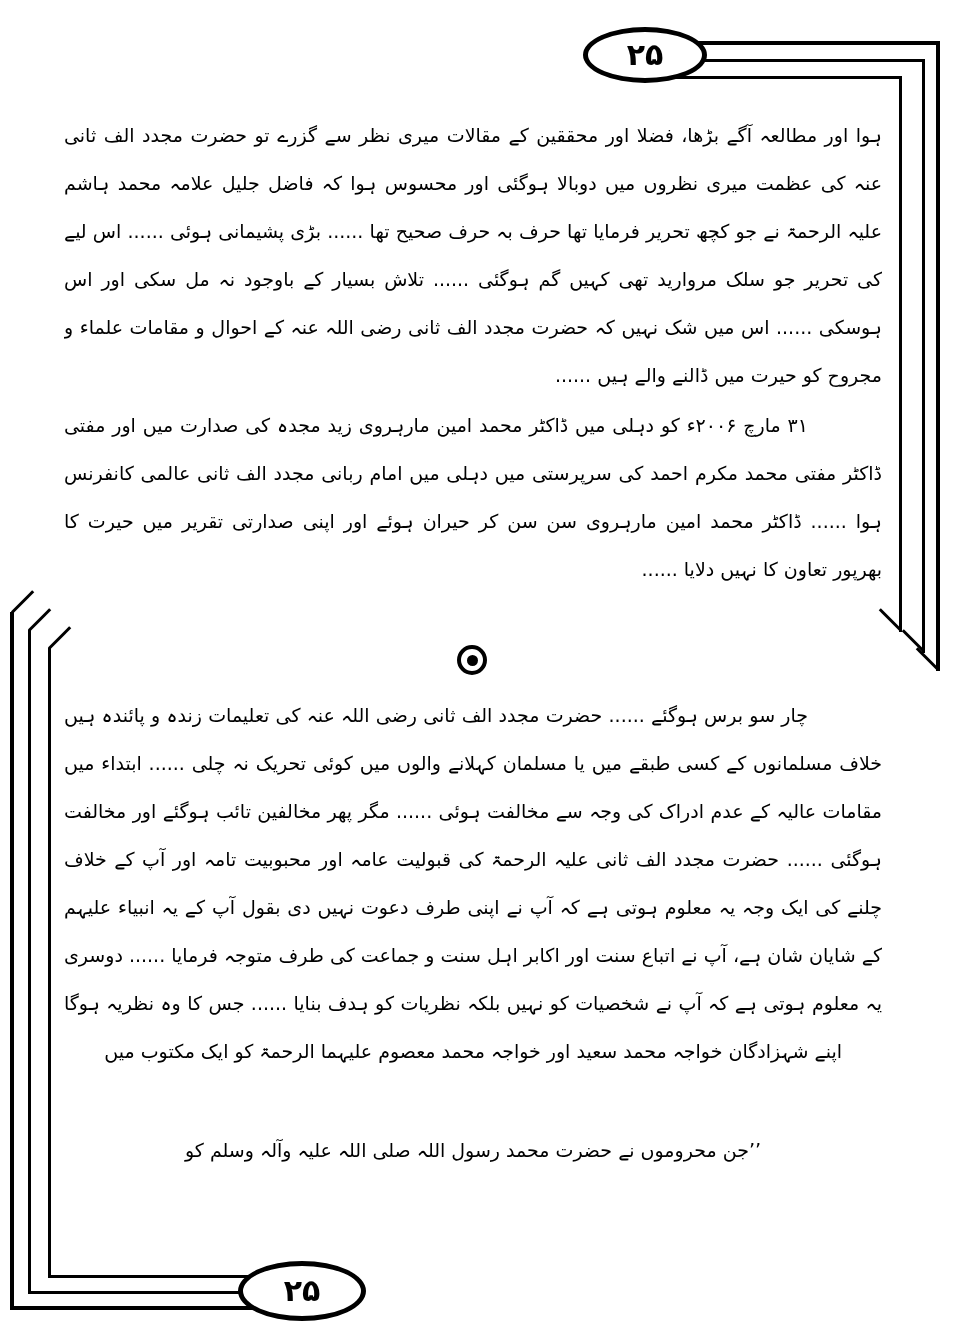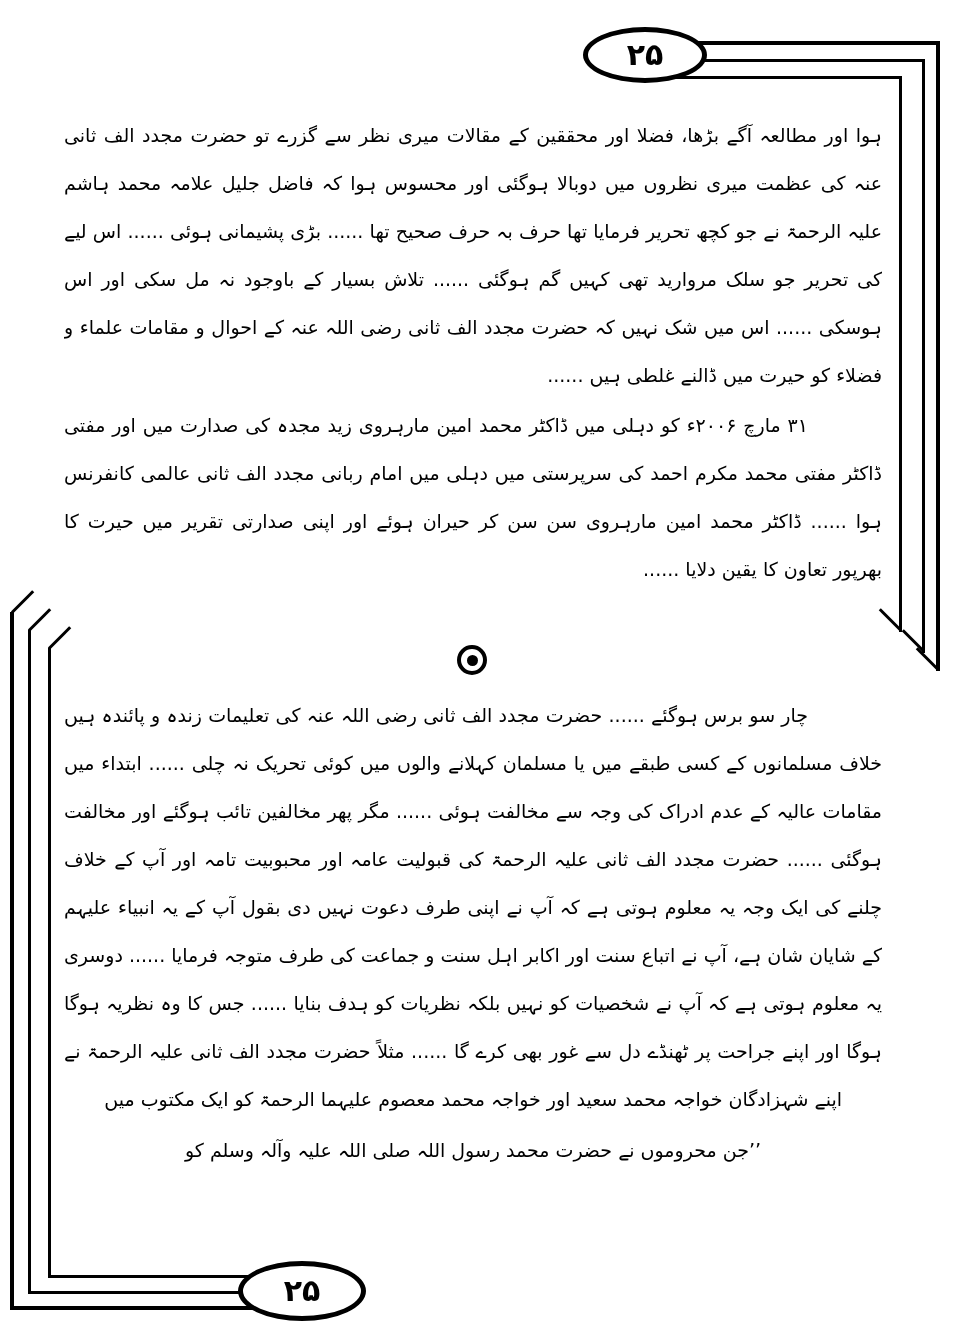--- a/index.html
+++ b/index.html
@@ -105,43 +105,42 @@
   <div class="badge badge-bottom">
     <span>۲۵</span>
   </div>
 
   <div class="text-block sec1">
     <div class="ln">ہوا اور مطالعہ آگے بڑھا، فضلا اور محققین کے مقالات میری نظر سے گزرے تو حضرت مجدد الف ثانی رضی اللہ</div>
     <div class="ln">عنہ کی عظمت میری نظروں میں دوبالا ہوگئی اور محسوس ہوا کہ فاضل جلیل علامہ محمد ہاشم جان مجددی سرہندی</div>
     <div class="ln">علیہ الرحمۃ نے جو کچھ تحریر فرمایا تھا حرف بہ حرف صحیح تھا ...... بڑی پشیمانی ہوئی ...... اس لیے بھی فاضل ممدوح</div>
     <div class="ln">کی تحریر جو سلک مروارید تھی کہیں گم ہوگئی ...... تلاش بسیار کے باوجود نہ مل سکی اور اس غلطی کی تلافی نہ</div>
     <div class="ln">ہوسکی ...... اس میں شک نہیں کہ حضرت مجدد الف ثانی رضی اللہ عنہ کے احوال و مقامات علماء و مشائخ اور</div>
-    <div class="ln partial">فضلاء کو حیرت میں ڈالنے غلطی ہیں ......</div>
+    <div class="ln partial">مجروح کو حیرت میں ڈالنے والے ہیں ......</div>
   </div>
 
   <div class="text-block sec2">
     <div class="ln indent">۳۱ مارچ ۲۰۰۶ء کو دہلی میں ڈاکٹر محمد امین مارہروی زید مجدہ کی صدارت میں اور مفتی اعظم علامہ</div>
     <div class="ln">ڈاکٹر مفتی محمد مکرم احمد کی سرپرستی میں دہلی میں امام ربانی مجدد الف ثانی عالمی کانفرنس منعقد ہوئی ......</div>
     <div class="ln">ہوا ...... ڈاکٹر محمد امین مارہروی سن سن کر حیران ہوئے اور اپنی صدارتی تقریر میں حیرت کا اظہار بھی فرمایا اور</div>
-    <div class="ln partial">بھرپور تعاون کا یقین دلایا ......</div>
+    <div class="ln partial">بھرپور تعاون کا نہیں دلایا ......</div>
   </div>
 
   <div class="divider">
     <div class="dot"></div>
   </div>
 
   <div class="text-block sec3">
     <div class="ln indent">چار سو برس ہوگئے ...... حضرت مجدد الف ثانی رضی اللہ عنہ کی تعلیمات زندہ و پائندہ ہیں ...... ان کے</div>
     <div class="ln">خلاف مسلمانوں کے کسی طبقے میں یا مسلمان کہلانے والوں میں کوئی تحریک نہ چلی ...... ابتداء میں ان کے</div>
     <div class="ln">مقامات عالیہ کے عدم ادراک کی وجہ سے مخالفت ہوئی ...... مگر پھر مخالفین تائب ہوگئے اور مخالفت ختم</div>
     <div class="ln">ہوگئی ...... حضرت مجدد الف ثانی علیہ الرحمۃ کی قبولیت عامہ اور محبوبیت تامہ اور آپ کے خلاف کوئی تحریک نہ</div>
     <div class="ln">چلنے کی ایک وجہ یہ معلوم ہوتی ہے کہ آپ نے اپنی طرف دعوت نہیں دی بقول آپ کے یہ انبیاء علیہم السلام</div>
     <div class="ln">کے شایان شان ہے، آپ نے اتباع سنت اور اکابر اہل سنت و جماعت کی طرف متوجہ فرمایا ...... دوسری وجہ</div>
     <div class="ln">یہ معلوم ہوتی ہے کہ آپ نے شخصیات کو نہیں بلکہ نظریات کو ہدف بنایا ...... جس کا وہ نظریہ ہوگا یقیناً مجروح</div>
-    <div class="ln">ہوگا اور اپنے جراحت پر ٹھنڈے دل سے غور بھی کرے گا ...... مثلاً حضرت مجدد الف ثانی علیہ الرحمۃ نے</div>
     <div class="ln partial-inset">اپنے شہزادگان خواجہ محمد سعید اور خواجہ محمد معصوم علیہما الرحمۃ کو ایک مکتوب میں تحریر فرمایا:</div>
   </div>
 
   <div class="text-block quote">
     <div class="ln">’’جن محروموں نے حضرت محمد رسول اللہ صلی اللہ علیہ وآلہ وسلم کو بشر کہا</div>
   </div>
 
 </div>
 
 </body></html>

